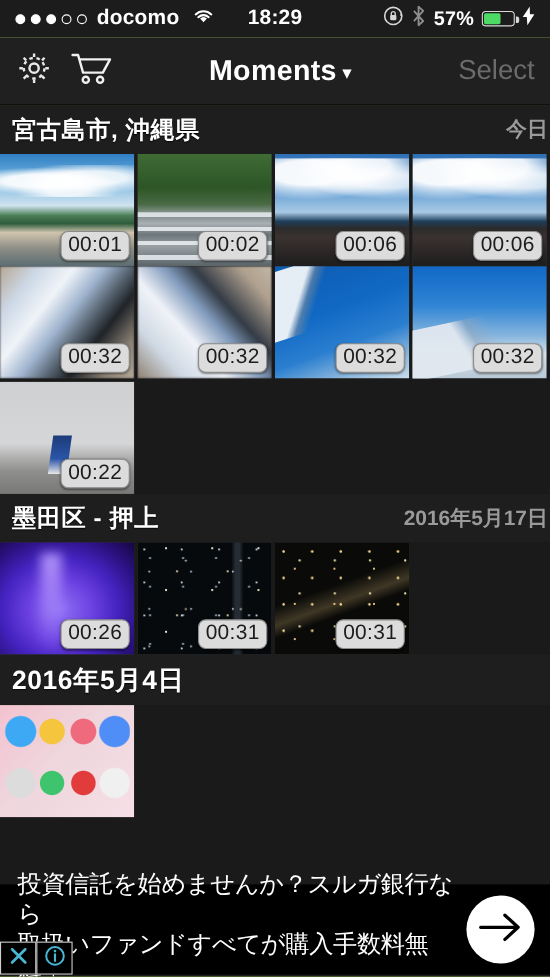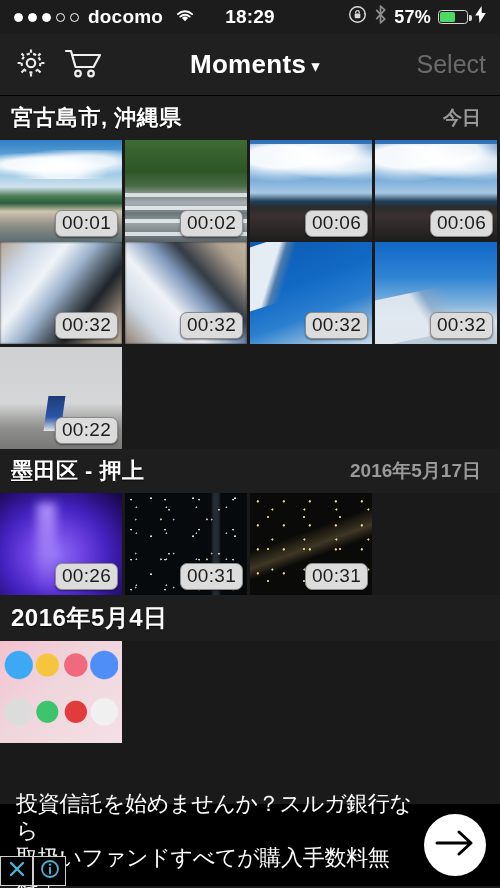--- a/index.html
+++ b/index.html
@@ -42,21 +42,21 @@
     color:#fff; font-size:26px; font-weight:700; letter-spacing:.3px;
     pointer-events:none; display:flex; align-items:center; justify-content:center; gap:5px;padding-left:10px;
   }
   .caret { font-size:17px; position:relative; top:2px;}
   .nav-right { margin-left:auto; z-index:3; color:#6b6b6b; font-size:25px; font-weight:400; }
 
   
   .scroll { position:absolute; top:96px; left:0; right:0; bottom:0; overflow:hidden; background:#1a1a1a; }
   .section-header {
     display:flex; align-items:center; justify-content:space-between;
-    padding:7px 19px 7px 11px; background:#1e1e1e;
+    padding:7px 2px 7px 11px; background:#1e1e1e;
   }
   .sec-title { color:#fff; font-size:22px; font-weight:700; letter-spacing:.5px; text-shadow:0 1px 1px rgba(0,0,0,.8); }
   .sec-title.big { font-size:24px; }
   .sec-date { color:#9a9a9a; font-size:19px; font-weight:700; }
   .thumbs { display:flex; flex-wrap:wrap; gap:3px; background:#1a1a1a; padding:0; }
   .thumb {
     width:122px; height:102px; position:relative; overflow:hidden; background:#333;
     flex:0 0 122px;
   }
   .thumb .art { position:absolute; inset:0; }

